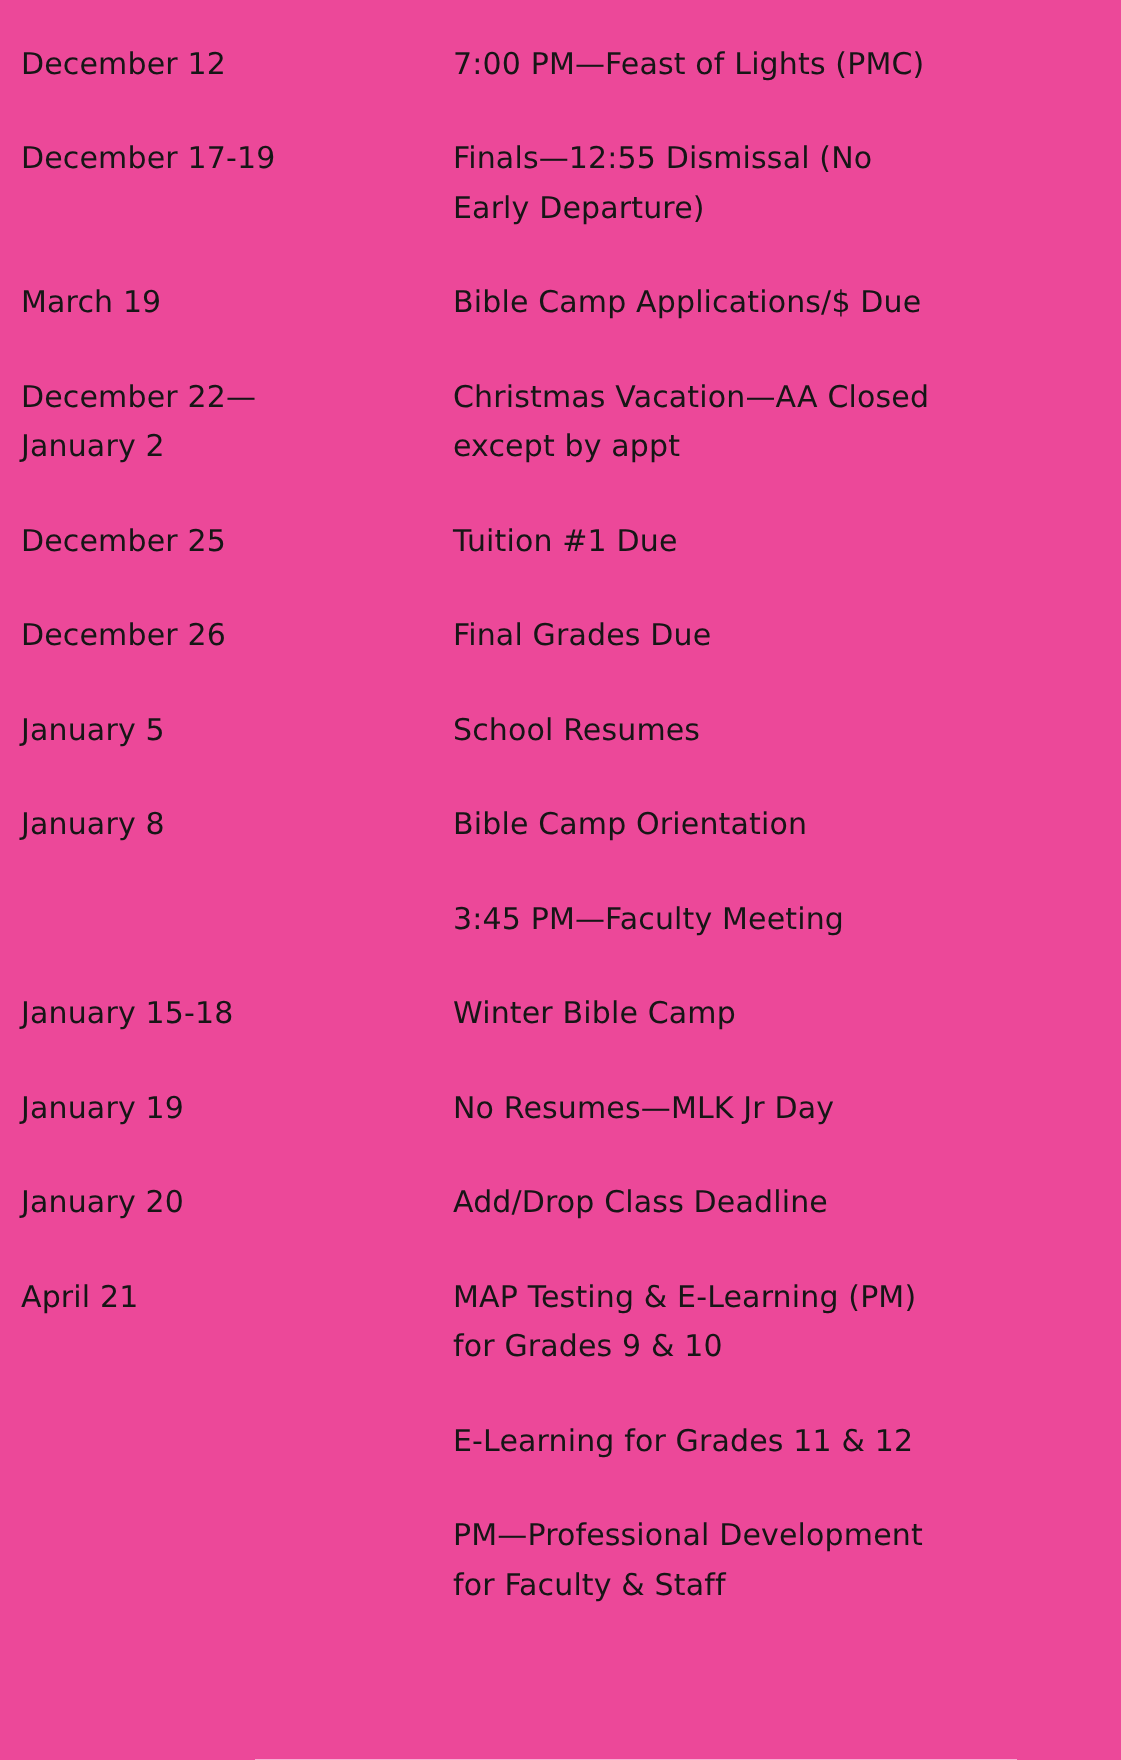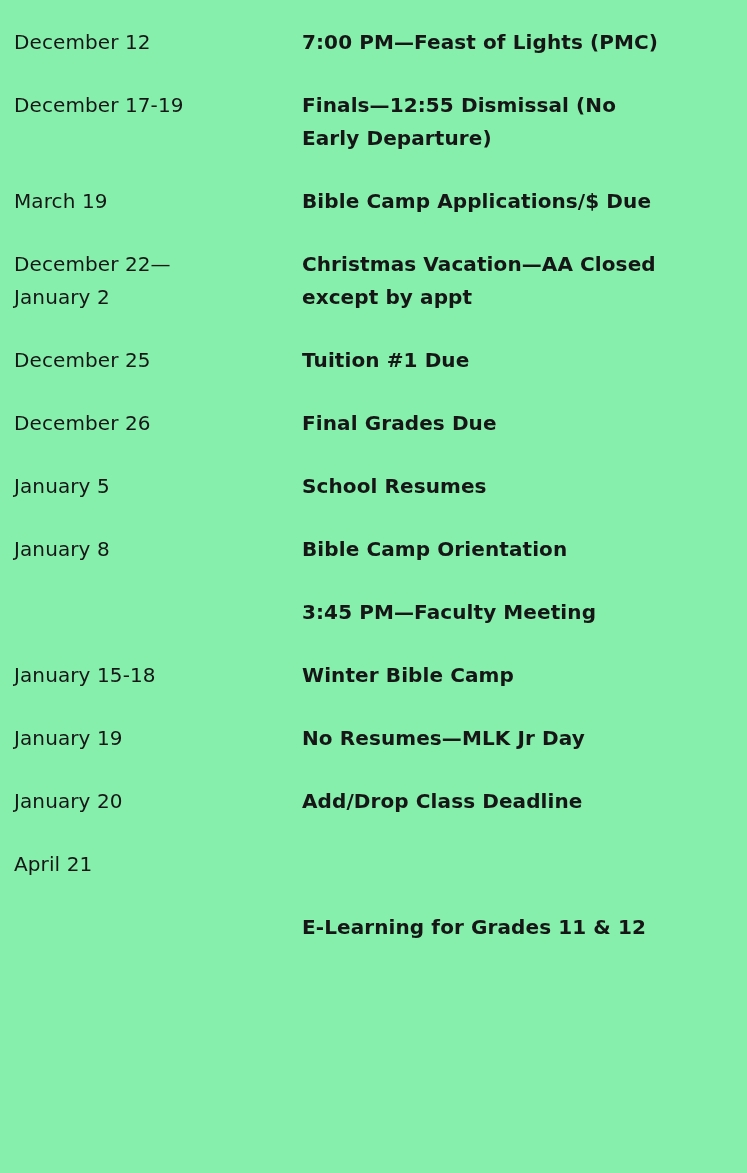--- a/index.html
+++ b/index.html
@@ -1,39 +1,39 @@
 <!DOCTYPE html>
 <html><head>
 <meta charset="utf-8">
 <style>
   html, body { margin: 0; padding: 0; background: #ffffff; }
   .page {
     width: 747px;
     height: 1173px;
     box-sizing: border-box;
     padding: 0 0 12px 14px;
-    background: #86efac;
+    background: #ec4899;
     color: #161616;
     font-family: "DejaVu Sans", "Liberation Sans", sans-serif;
     font-size: 20px;
     overflow: hidden;
   }
   .row {
     display: grid;
     grid-template-columns: 288px 1fr;
     padding: 15px 0;
   }
   .row:first-child { padding-top: 26px; }
   .row:last-child { padding-bottom: 4px; }
   .date-cell, .event-cell {
     line-height: 33px;
     white-space: pre-line;
     letter-spacing: 0.1px;
   }
-  .event-cell { max-width: 410px; font-weight: bold; }
+  .event-cell { max-width: 410px; }
 </style>
 </head>
 <body>
 
 <div class="page">
 
   <div class="row">
     <div class="date-cell">December 12</div>
     <div class="event-cell">7:00 PM—Feast of Lights (PMC)</div>
   </div>
@@ -92,21 +92,28 @@
     <div class="event-cell">No Resumes—MLK Jr Day</div>
   </div>
 
   <div class="row">
     <div class="date-cell">January 20</div>
     <div class="event-cell">Add/Drop Class Deadline</div>
   </div>
 
   <div class="row">
     <div class="date-cell">April 21</div>
+    <div class="event-cell">MAP Testing &amp; E-Learning (PM)
+for Grades 9 &amp; 10</div>
   </div>
 
   <div class="row">
     <div class="date-cell"></div>
     <div class="event-cell">E-Learning for Grades 11 &amp; 12</div>
   </div>
 
+  <div class="row">
+    <div class="date-cell"></div>
+    <div class="event-cell">PM—Professional Development
+for Faculty &amp; Staff</div>
+  </div>
 
 </div>
 
 </body></html>

